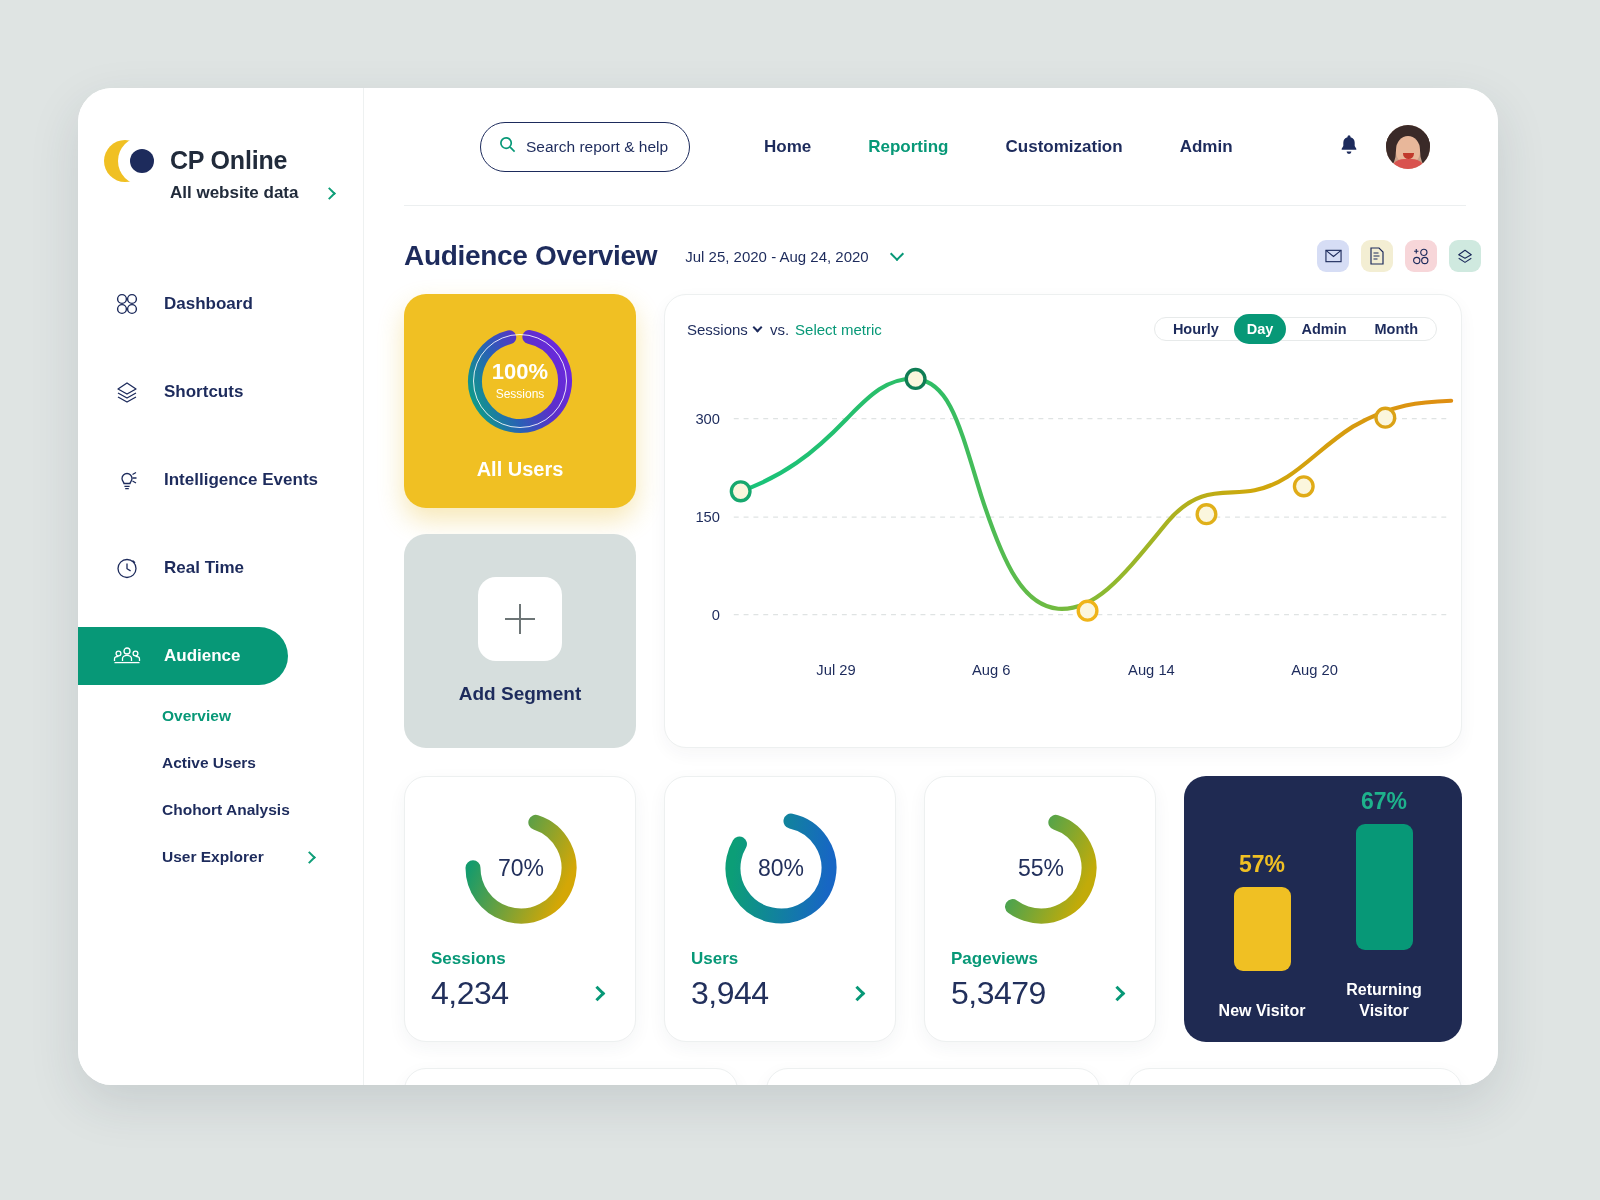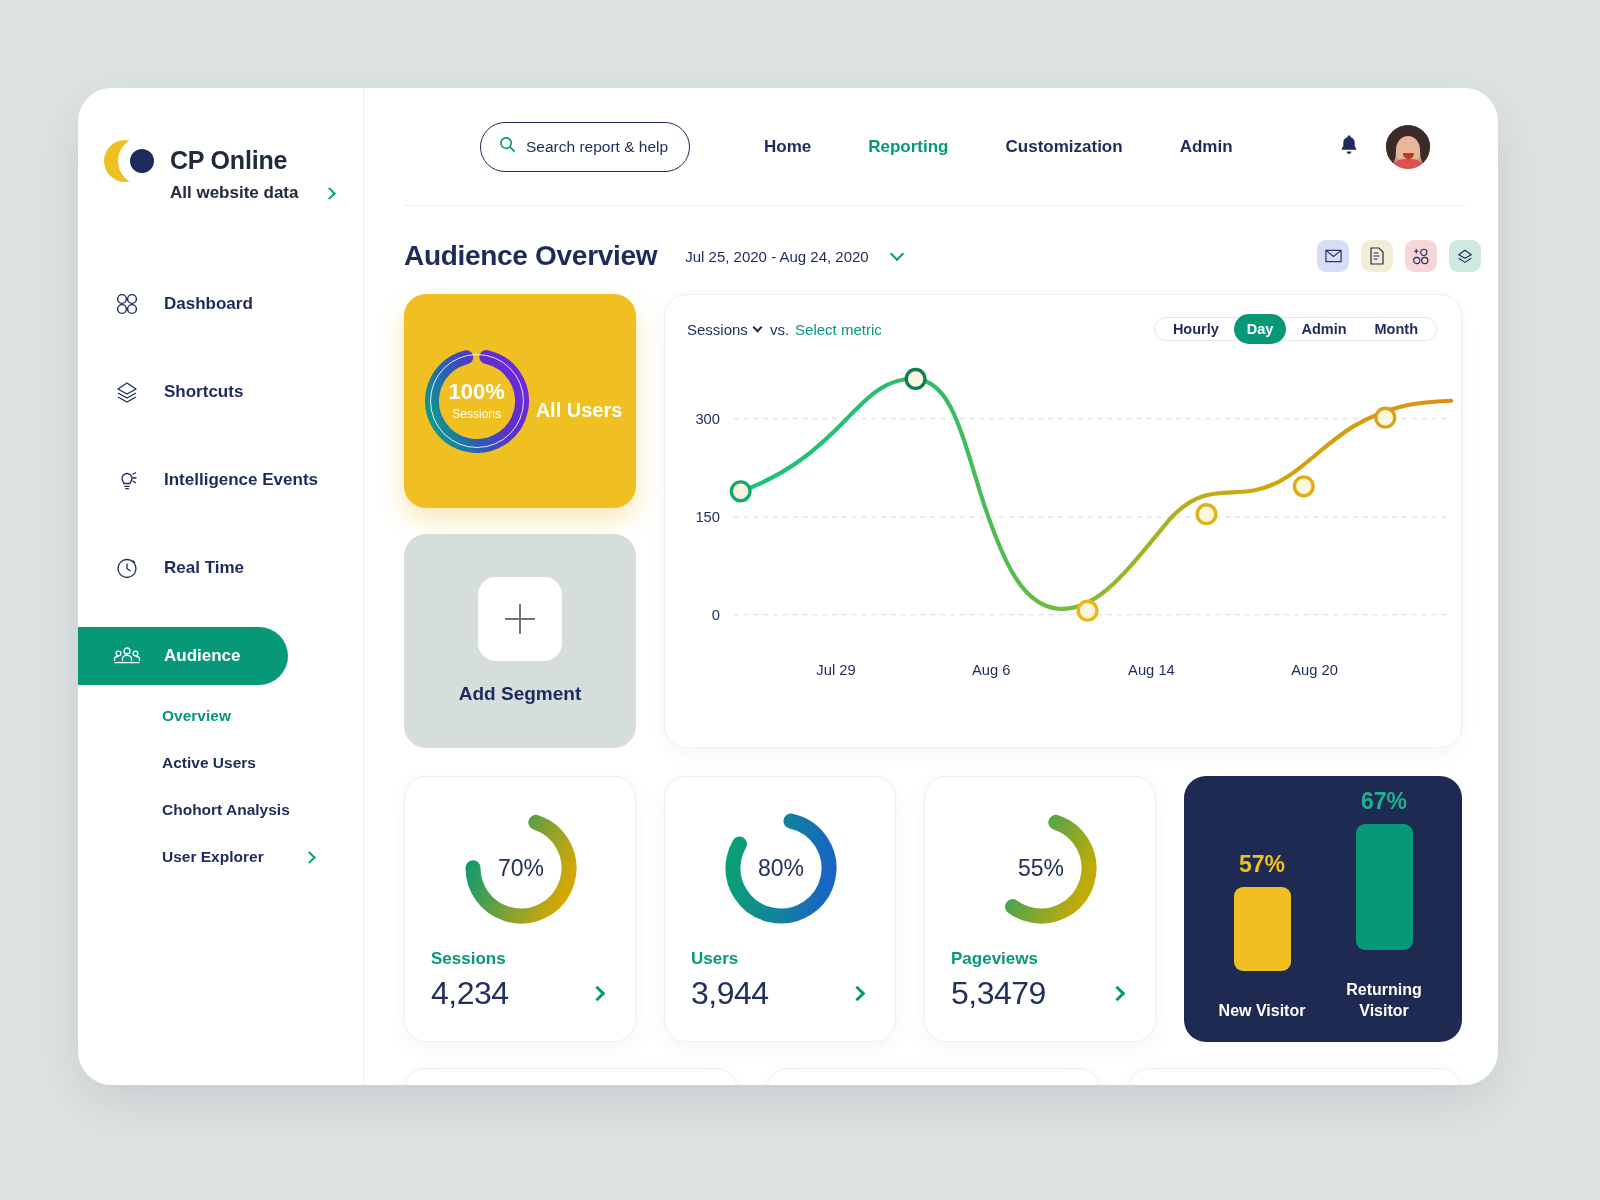--- a/index.html
+++ b/index.html
@@ -140,21 +140,21 @@
   }
 
   
   #content { padding: 22px 36px 0 40px; display: flex; gap: 28px; }
   #left-col { width: 232px; flex: 0 0 232px; }
   #right-col { flex: 1; }
 
   
   #all-users-card {
     background: #f0c023; border-radius: 22px; height: 214px;
-    display: flex; flex-direction: row; align-items: center; justify-content: center;
+    display: flex; flex-direction: column; align-items: center; justify-content: center;
     box-shadow: 0 12px 26px rgba(232,184,36,.33); cursor: pointer;
   }
   #donut-big { width: 118px; height: 118px; position: relative; }
   #donut-big .ring-outline {
     position: absolute; inset: 12px; border: 1.4px solid rgba(255,255,255,.85); border-radius: 50%;
   }
   #donut-big .label { position: absolute; inset: 0; display: flex; flex-direction: column;
     align-items: center; justify-content: center; }
   #donut-big .pct { font-size: 22px; font-weight: 700; color: #fff; line-height: 1; }
   #donut-big .unit { font-size: 12px; color: #fff; margin-top: 4px; }

